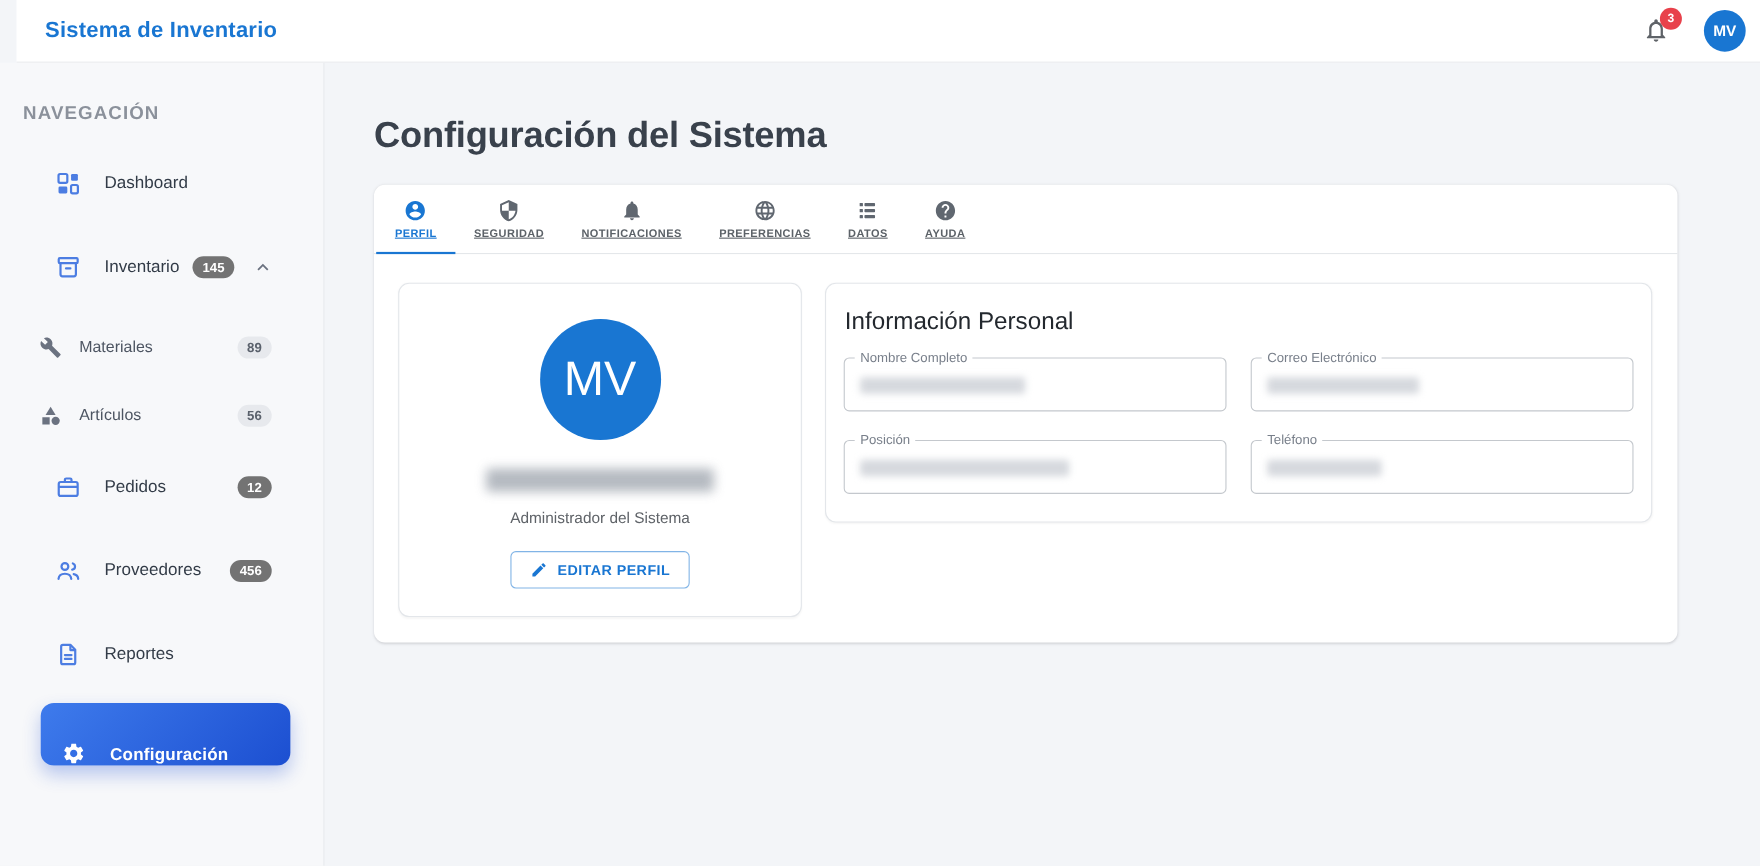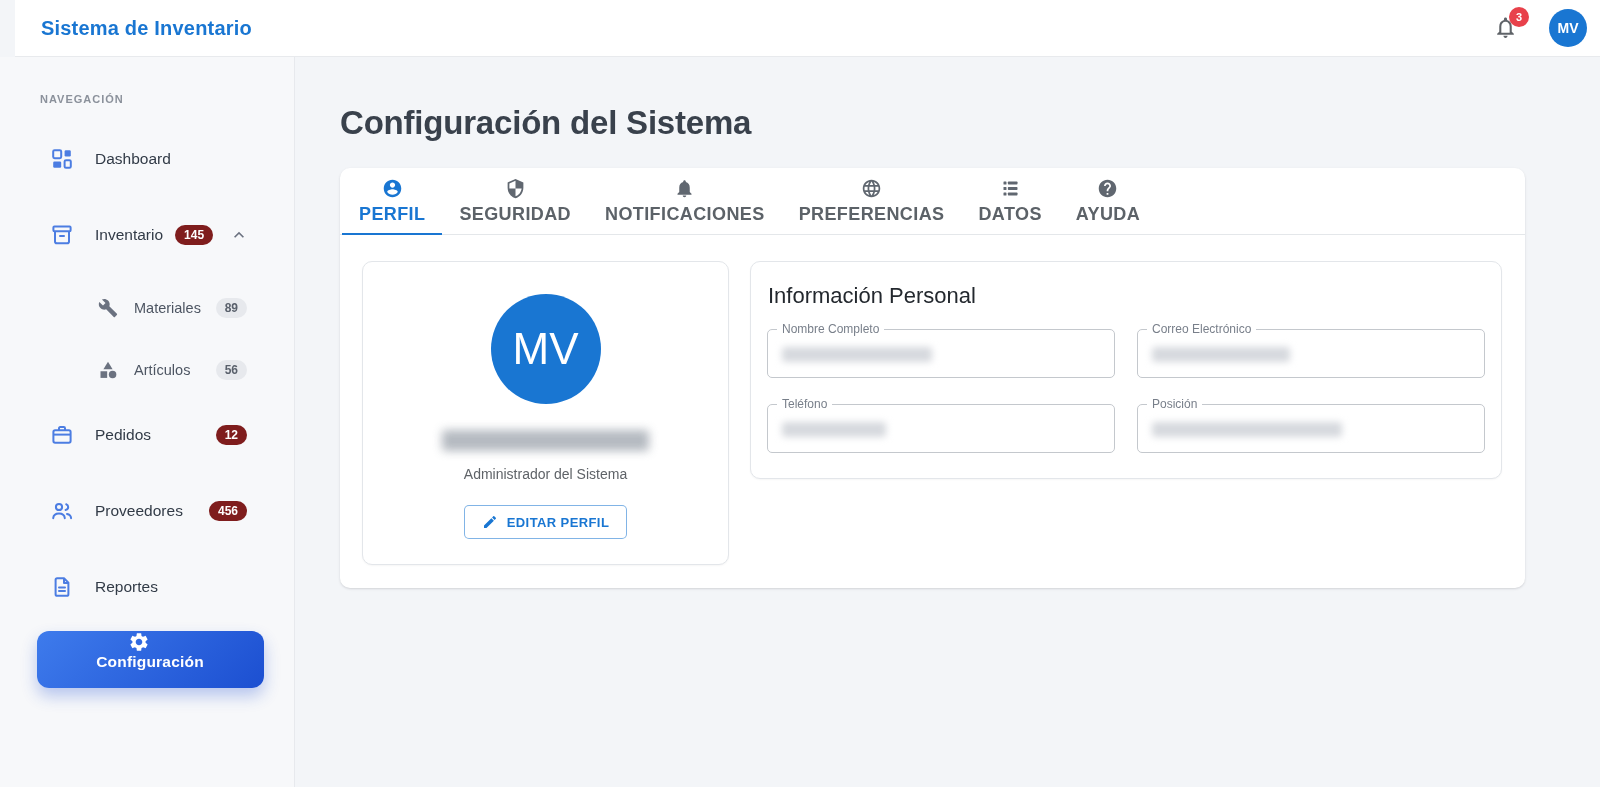--- a/index.html
+++ b/index.html
@@ -15,55 +15,55 @@
   .bell-wrap svg { width:25px; height:25px; fill:#5f6368; }
   .notif-badge { position:absolute; top:-8px; right:-10px; min-width:20px; height:20px; padding:0 4px;
     background:#e8414b; color:#fff; font-size:11px; font-weight:700; border-radius:10px;
     display:flex; align-items:center; justify-content:center; }
   .avatar-sm { width:38px; height:38px; border-radius:50%; background:#1976d2; color:#fff;
     font-size:14px; font-weight:700; display:flex; align-items:center; justify-content:center; cursor:pointer; }
 
   
   .sidebar { position:fixed; top:57px; left:0; width:295px; height:730px; background:#f7f8fa;
     border-right:1px solid #e7e9ed; padding-top:36px; }
-  .nav-label { padding-left:40px; font-size:11px; font-weight:700; letter-spacing:1px; color:#8b919b; }
+  .nav-label { padding-left:21px; font-size:17px; font-weight:700; letter-spacing:1px; color:#8b919b; }
   .nav { margin-top:30px; display:flex; flex-direction:column;gap:12px; }
   .nav-item { display:flex; align-items:center; height:48px; padding:0 47px 0 50px;
     cursor:pointer; margin-bottom:16px; }
   .nav-item .ico { width:24px; height:24px; flex:0 0 24px; margin-right:21px; display:flex; align-items:center; justify-content:center; }
   .nav-item .lbl { font-size:15.5px; color:#323b47; font-weight:500; }
-  .nav-sub { height:42px; padding-left:98px; margin-bottom:8px; }
+  .nav-sub { height:42px; padding-left:36px; margin-bottom:8px; }
   .nav-sub .ico { width:20px; height:20px; flex:0 0 20px; margin-right:16px; }
   .nav-sub .lbl { font-size:14.5px; color:#4d5562; font-weight:400; }
   .badge { font-size:12px; font-weight:700; border-radius:11px; padding:3px 9px; line-height:1.2; }
-  .badge-blue { background:#7f1d1d; color:#fff; }
+  .badge-blue { background:#737373; color:#fff; }
   .badge-gray { background:#e7e9ed; color:#5a616c; font-weight:600; }
   .badge-right { margin-left:auto; }
   .badge-inline { margin-left:12px; }
   .chev { margin-left:16px; width:20px; height:20px; }
   .chev svg { width:20px; height:20px; fill:#6b7280; }
   .config-btn { margin:4px 30px 0 37px; height:57px; border-radius:12px;
     background:linear-gradient(135deg,#3e7bec 0%,#1c4fd1 100%);
-    box-shadow:0 8px 16px rgba(34,78,208,.30); display:flex; align-items:center;
-    padding:0 20px 0 19px; cursor:pointer;flex-direction:column; }
+    box-shadow:0 8px 16px rgba(34,78,208,.30); display:flex; align-items:flex-end;
+    padding:0 20px 0 19px; cursor:pointer; }
   .config-btn .ico { width:22px; height:22px; margin-right:22px; }
   .config-btn .ico svg { width:22px; height:22px; fill:#fff; }
   .config-btn .lbl { color:#fff; font-size:15.5px; font-weight:700; letter-spacing:.2px; }
 
   
   .main { position:fixed; top:57px; left:295px; width:1305px; height:730px; padding:47px 0 0 45px; }
   .page-title { font-size:33px; font-weight:700; color:#39414c; letter-spacing:-.2px; }
   .card { width:1185px; margin-top:26px; background:#fff; border-radius:10px;
     box-shadow:0 1px 3px rgba(16,24,40,.10), 0 1px 2px rgba(16,24,40,.06); }
 
   .tabs { display:flex; border-bottom:1px solid #e4e7ea; padding:0 2px; }
   .tab { position:relative; display:flex; flex-direction:column; align-items:center; justify-content:center;
     gap:5px; padding:10px 17px 9px; cursor:pointer; min-height:62px; }
   .tab svg { width:21px; height:21px; fill:#606770; }
-  .tab .tab-lbl { font-size:18px; font-weight:600; letter-spacing:.4px; color:#5c6268; }
+  .tab .tab-lbl { font-size:10px; font-weight:600; letter-spacing:.4px; color:#5c6268;text-decoration:underline; }
   .tab.active svg { fill:#1976d2; }
   .tab.active .tab-lbl { color:#1976d2; }
   .tab.active::after { content:""; position:absolute; left:0; right:0; bottom:-1px; height:2.5px; background:#1976d2; }
 
   .tab-content { display:flex; align-items:flex-start; gap:21px; padding:26px 23px 23px 22px; }
 
   .profile-card { width:367px; border:1px solid #e3e6ea; border-radius:10px; background:#fff;
     box-shadow:0 1px 2px rgba(0,0,0,.04); text-align:center; padding:32px 24px 25px; }
   .avatar-big { width:110px; height:110px; border-radius:50%; background:#1976d2; color:#fff;
     font-size:44px; font-weight:500; display:flex; align-items:center; justify-content:center; margin:0 auto; }
@@ -275,25 +275,25 @@
         <div class="fields-grid">
           <div class="field">
             <span class="field-label">Nombre Completo</span>
             <span class="val-blob bw-a"></span>
           </div>
           <div class="field">
             <span class="field-label">Correo Electrónico</span>
             <span class="val-blob bw-b"></span>
           </div>
           <div class="field">
+            <span class="field-label">Posición</span>
+            <span class="val-blob bw-d"></span>
+          </div>
+          <div class="field">
             <span class="field-label">Teléfono</span>
             <span class="val-blob bw-c"></span>
           </div>
-          <div class="field">
-            <span class="field-label">Posición</span>
-            <span class="val-blob bw-d"></span>
-          </div>
         </div>
       </div>
 
     </div>
   </section>
 </main>
 
 </body></html>

